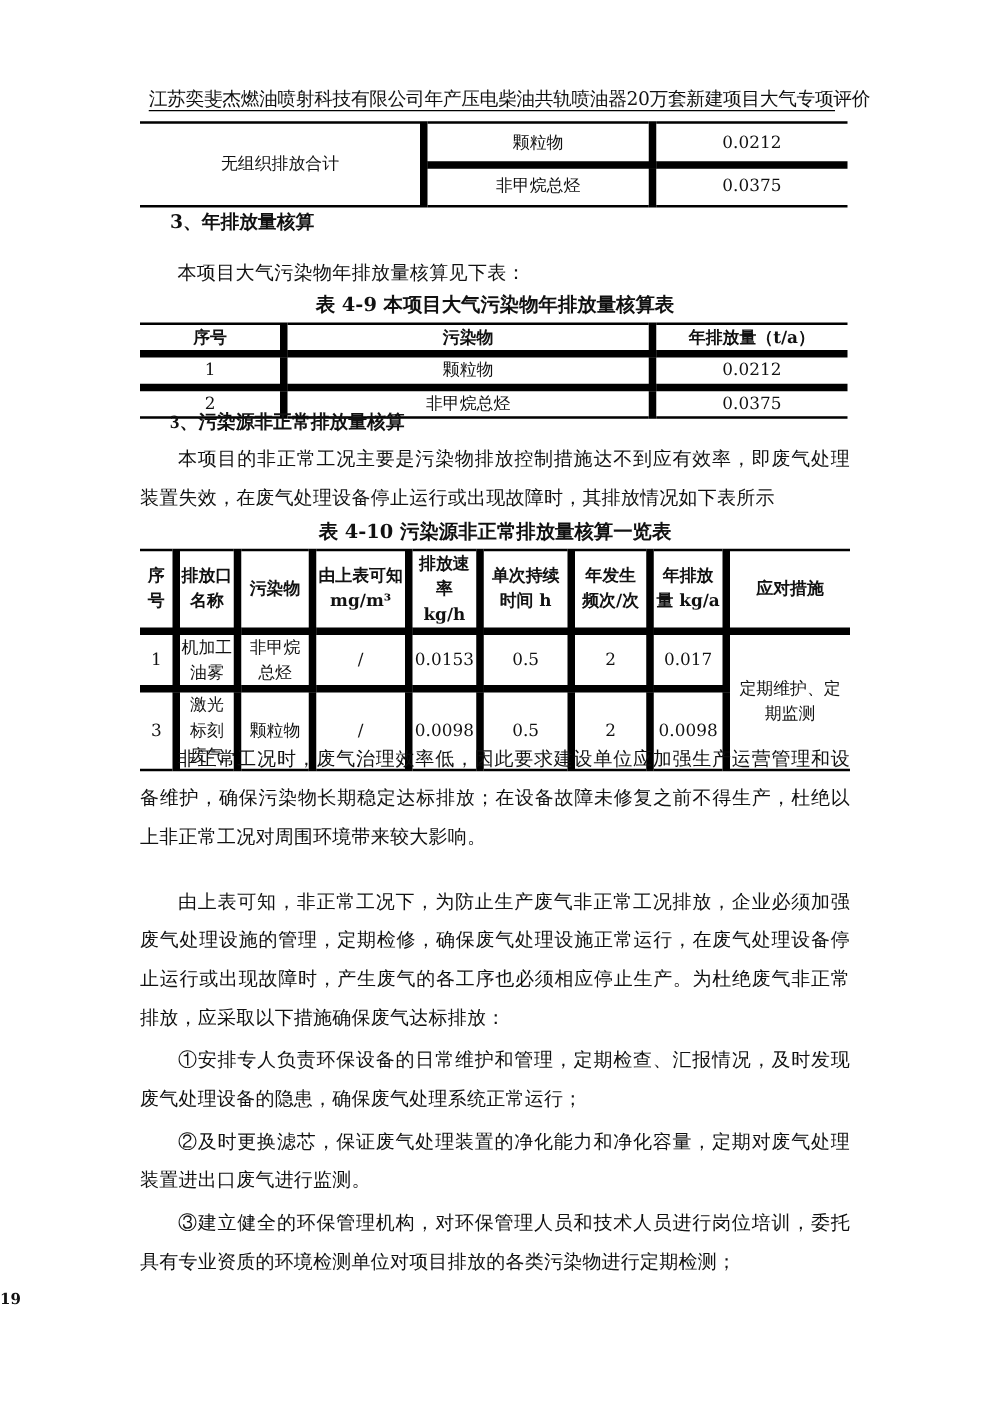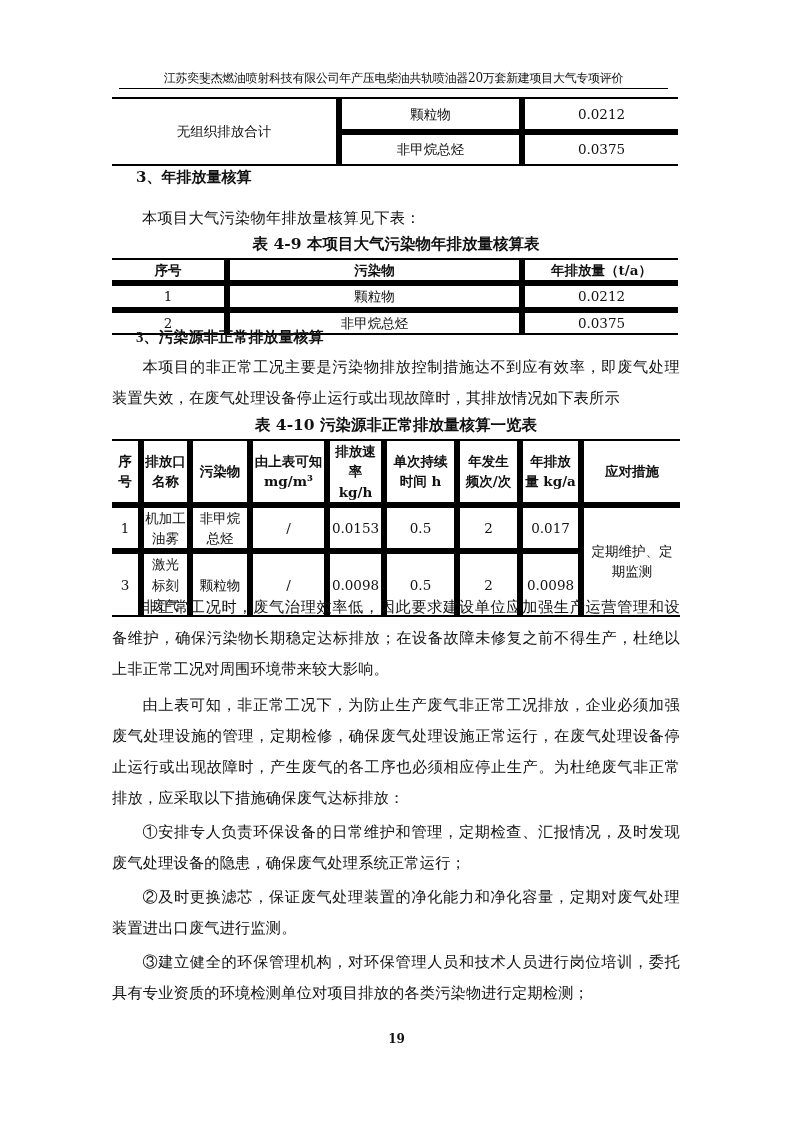--- a/index.html
+++ b/index.html
@@ -1,35 +1,35 @@
 <!DOCTYPE html>
 <html><head>
 <meta charset="utf-8">
 <style>
   html, body { margin: 0; padding: 0; background: #ffffff; }
   body { width: 793px; height: 1122px; position: relative; overflow: hidden;
          font-family: "DejaVu Serif", "Liberation Serif", serif; color: #111; }
   .abs { position: absolute; }
-  .hdr { left: 119px; width: 549px; top: 70px; text-align: center; font-size: 12px;
+  .hdr { left: 119px; width: 549px; top: 70px; text-align: center; font-size: 15px;
          letter-spacing: -0.3px; white-space: nowrap; }
   .hdr-line { left: 119px; width: 549px; top: 88px; height: 0; border-top: 1.2px solid #000; }
   table { border-collapse: collapse; position: absolute; table-layout: fixed; }
   td, th { border: 6px solid #000000; text-align: center; vertical-align: middle; padding: 0;
            font-weight: normal; font-size: 13.5px; line-height: 1.5; }
   th { font-weight: bold; }
   .tbl-top { border-top: 2px solid #000 !important; }
   .tbl-bot { border-bottom: 2px solid #000 !important; }
   table tr td:first-child, table tr th:first-child { border-left: none; }
   table tr td:last-child, table tr th:last-child { border-right: none; }
   .sec { font-weight: bold; font-size: 15px; white-space: nowrap; }
   .para { font-size: 15.2px; line-height: 31px; left: 112px; width: 568px; text-align: justify;
           letter-spacing: 0.2px; }
   .para p { margin: 0; text-indent: 2em; }
   .caption { font-weight: bold; font-size: 15.5px; text-align: center; left: 112px; width: 568px; white-space: nowrap; }
-  .pageno { left: 0; width: 793px; text-align: center; top: 1032px; font-size: 12px; font-weight: bold; }
+  .pageno { left: 0; width: 793px; text-align: left; top: 1032px; font-size: 12px; font-weight: bold; }
   .mult { white-space: pre-line; }
 </style>
 </head>
 <body>
 
 <div class="abs hdr">江苏奕斐杰燃油喷射科技有限公司年产压电柴油共轨喷油器20万套新建项目大气专项评价</div>
 <div class="abs hdr-line"></div>
 
 <table style="left:112px; top:97px; width:566px; height:67px;">
   <colgroup>
@@ -140,19 +140,19 @@
     <td class="mult tbl-bot">0.0098</td>
     <td class="mult tbl-bot">0.5</td>
     <td class="mult tbl-bot">2</td>
     <td class="mult tbl-bot">0.0098</td>
   </tr>
 </tbody>
   </table>
 
 <div class="abs para" style="top:592px;">
   <p>非正常工况时，废气治理效率低，因此要求建设单位应加强生产运营管理和设备维护，确保污染物长期稳定达标排放；在设备故障未修复之前不得生产，杜绝以上非正常工况对周围环境带来较大影响。</p>
-  <p style="margin-top:5px;">由上表可知，非正常工况下，为防止生产废气非正常工况排放，企业必须加强废气处理设施的管理，定期检修，确保废气处理设施正常运行，在废气处理设备停止运行或出现故障时，产生废气的各工序也必须相应停止生产。为杜绝废气非正常排放，应采取以下措施确保废气达标排放：</p>
+  <p style="margin-top:21px;">由上表可知，非正常工况下，为防止生产废气非正常工况排放，企业必须加强废气处理设施的管理，定期检修，确保废气处理设施正常运行，在废气处理设备停止运行或出现故障时，产生废气的各工序也必须相应停止生产。为杜绝废气非正常排放，应采取以下措施确保废气达标排放：</p>
   <p style="margin-top:3px;">①安排专人负责环保设备的日常维护和管理，定期检查、汇报情况，及时发现废气处理设备的隐患，确保废气处理系统正常运行；</p>
   <p style="margin-top:3px;">②及时更换滤芯，保证废气处理装置的净化能力和净化容量，定期对废气处理装置进出口废气进行监测。</p>
   <p style="margin-top:3px;">③建立健全的环保管理机构，对环保管理人员和技术人员进行岗位培训，委托具有专业资质的环境检测单位对项目排放的各类污染物进行定期检测；</p>
 </div>
 
 <div class="abs pageno">19</div>
 
 </body></html>

